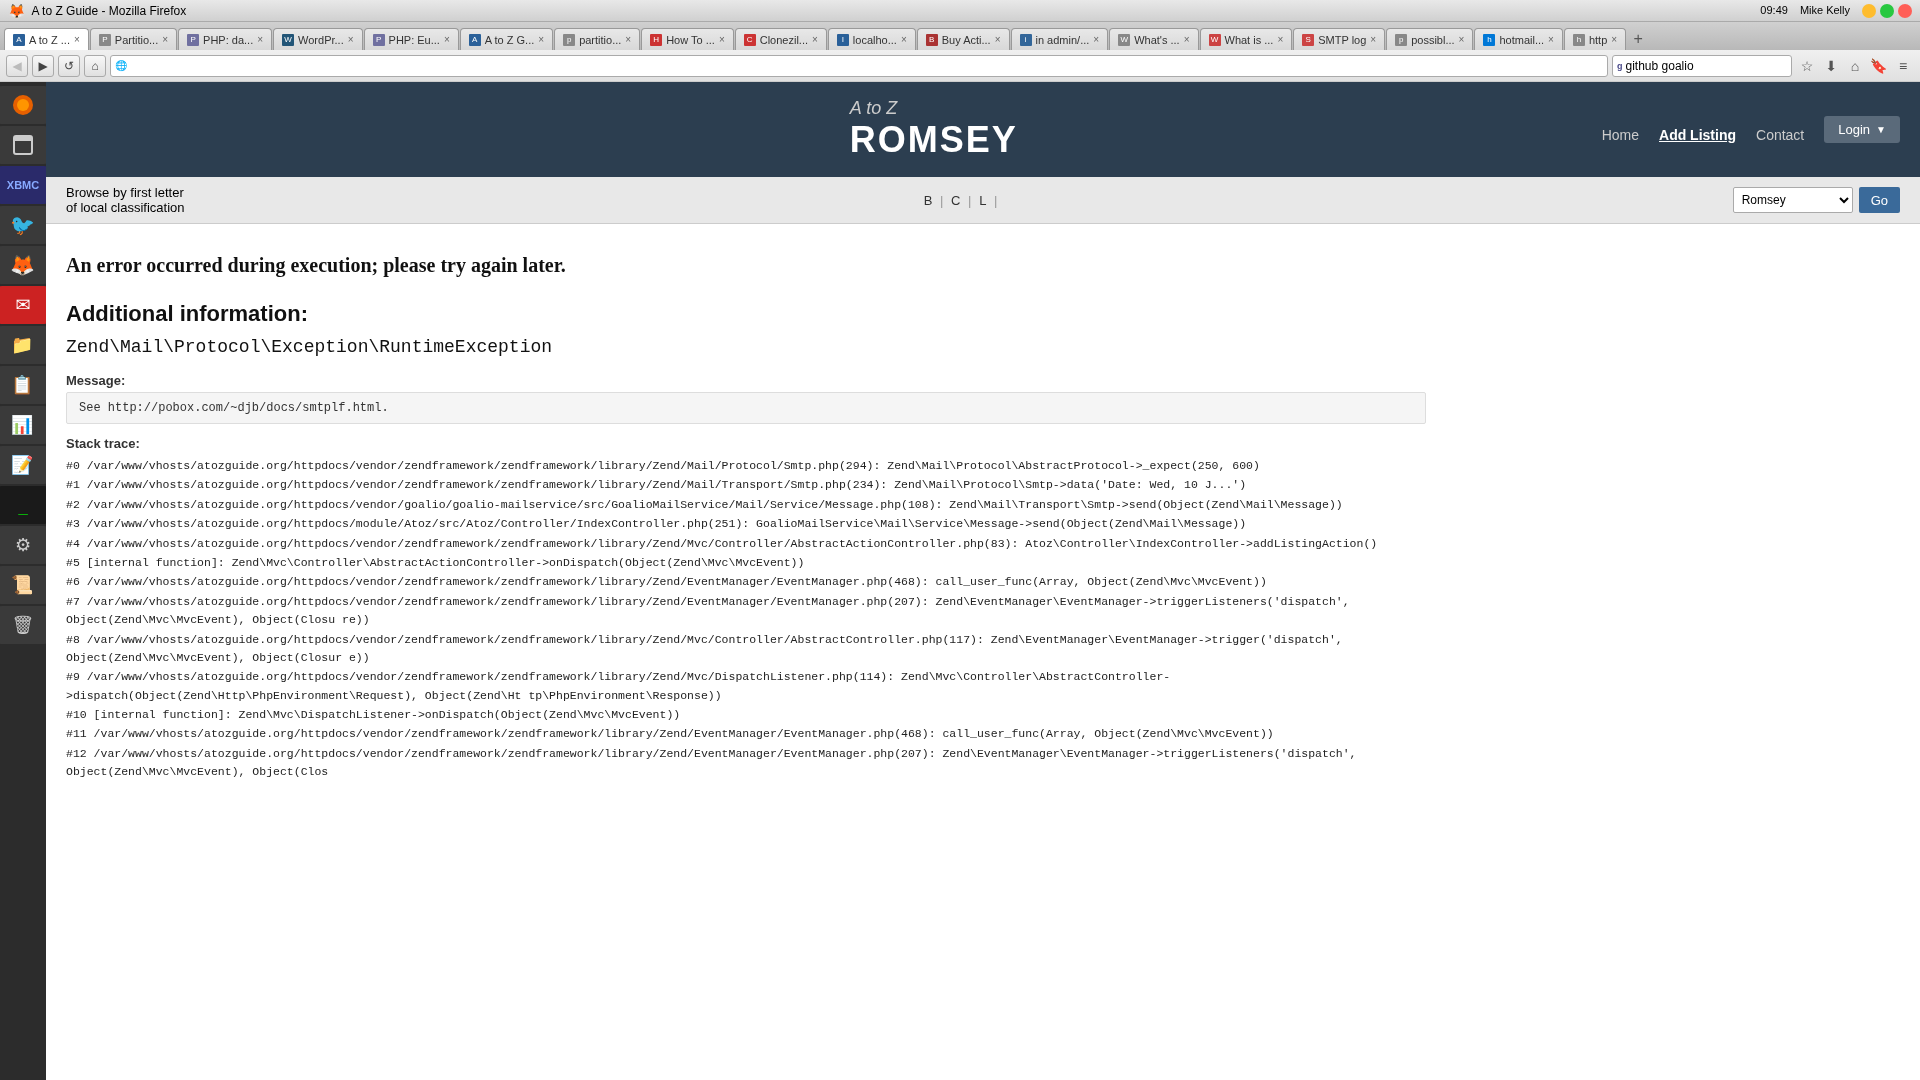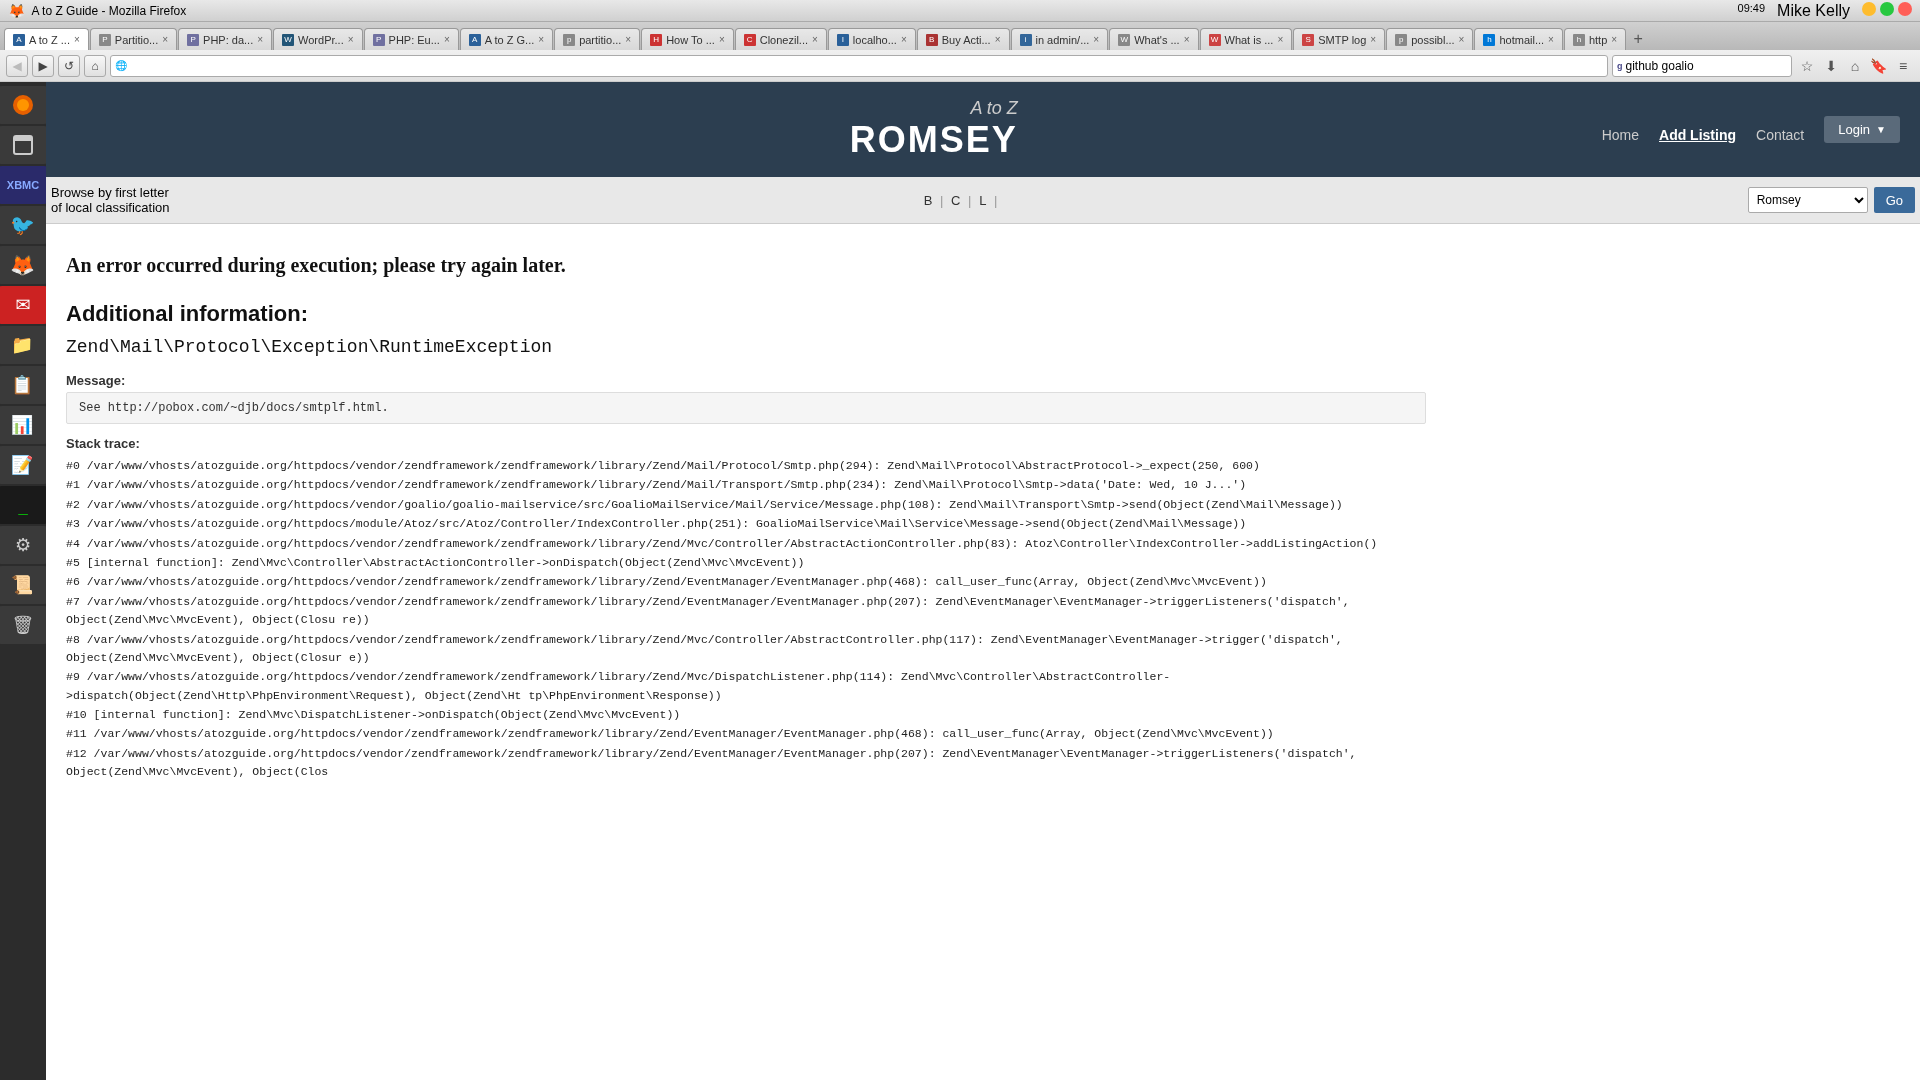--- a/index.html
+++ b/index.html
@@ -136,42 +136,42 @@
 
     
     .site-header {
       background: #2c3e50;
       padding: 16px 20px;
       display: flex;
       justify-content: space-between;
       align-items: center;
     }
     .site-logo {
-      text-align: right;
+      text-align: left;
     }
     .site-logo-top { font-size: 18px; color: #ccc; font-style: italic; }
     .site-logo-bottom { font-size: 36px; color: #fff; font-weight: bold; letter-spacing: 2px; }
     .site-nav { display: flex; align-items: flex-end; gap: 20px; }
     .site-nav a { color: #ccc; text-decoration: none; font-size: 14px; }
     .login-btn {
       background: #5a6a7a;
       color: #fff;
       border: none;
       padding: 6px 14px;
       border-radius: 3px;
       cursor: pointer;
       font-size: 13px;
       display: flex; align-items: center; gap: 6px;
     }
     .login-btn-arrow { font-size: 10px; }
 
     
     .browse-bar {
       background: #e8e8e8;
-      padding: 8px 5px;
+      padding: 8px 20px;
       display: flex;
       align-items: center;
       justify-content: space-between;
       border-bottom: 1px solid #ccc;
     }
     .browse-links { font-size: 13px; }
     .browse-links a { color: #333; text-decoration: none; margin: 0 4px; }
     .browse-links span { color: #999; }
     .browse-right { display: flex; align-items: center; gap: 6px; }
     .browse-select {
@@ -259,21 +259,21 @@
     .stack-trace-content div { margin-bottom: 1px; word-wrap: break-word; white-space: pre-wrap; }
   </style>
 </head>
 <body>
 
 <div class="browser-titlebar">
   <span style="margin-right:6px; font-size:14px;">🦊</span>
   <span>A to Z Guide - Mozilla Firefox</span>
   <div class="titlebar-controls">
     <span style="font-size:11px; margin-right:8px;">09:49</span>
-    <span style="font-size:16px; margin-right:8px;">Mike Kelly</span>
+    <span style="font-size:11px; margin-right:8px;">Mike Kelly</span>
     <button class="titlebar-btn min"></button>
     <button class="titlebar-btn max"></button>
     <button class="titlebar-btn close"></button>
   </div>
 </div>
 
 <div class="tab-bar">
   <div class="tab active">
     <span class="tab-favicon" style="background:#2a6099; font-size:8px;">A</span>
     <span>A to Z ...</span>

